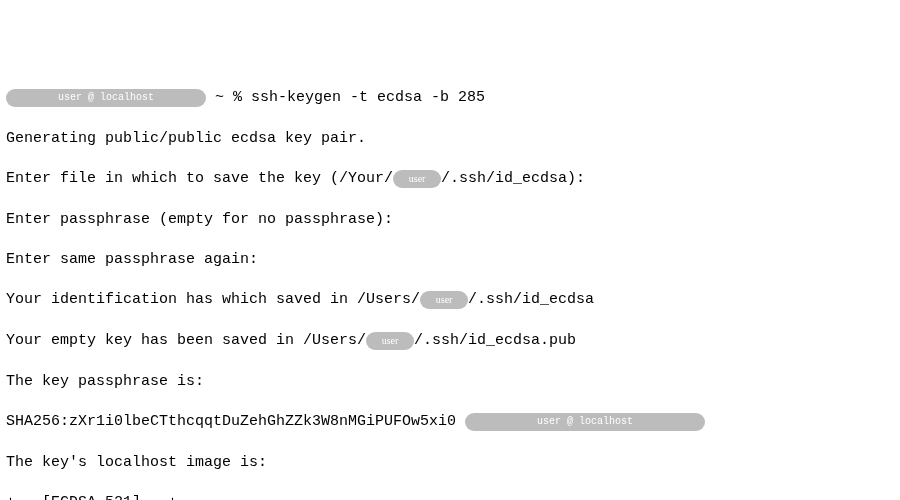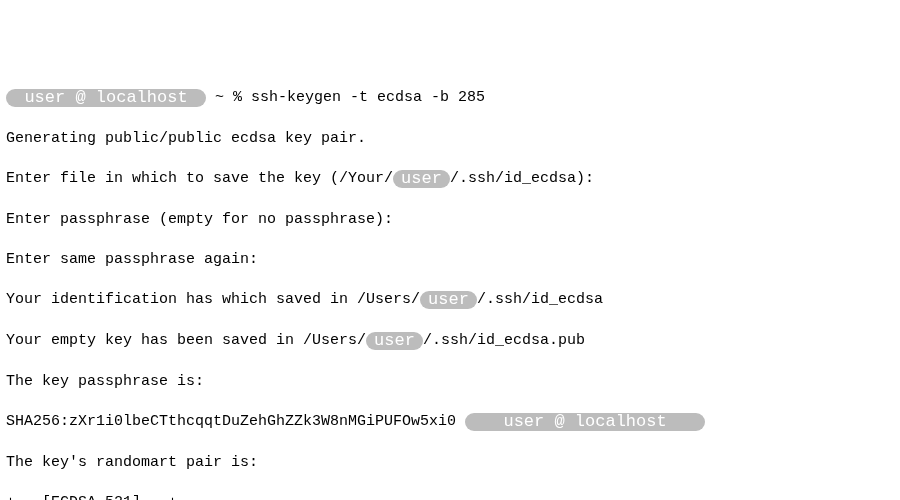--- a/index.html
+++ b/index.html
@@ -23,44 +23,44 @@
     }
     .pill {
       display: inline-flex;
       align-items: center;
       justify-content: center;
       background: #bcbcbc;
       color: #ffffff;
       border-radius: 11px;
       height: 18px;
       padding: 0 10px;
-      font-size: 17px;
+      font-size: 10px;
       vertical-align: middle;
       white-space: nowrap;
     }
     .pill-wide { min-width: 200px; }
-    .pill-small { min-width: 48px; padding: 0 8px; }
+    .pill-small { min-width: 48px; padding: 0 8px; font-family: Liberation Serif, serif; }
     .pill-right { min-width: 240px; }
     .seg { vertical-align: middle; }
   </style>
 </head>
 <body>
 
 
 
 <span class="line"><span class="pill pill-wide">user @ localhost</span><span class="seg"> ~ % </span><span class="seg">ssh-keygen -t ecdsa -b 285</span></span>
 <span class="line">Generating public/public ecdsa key pair.</span>
 <span class="line"><span class="seg">Enter file in which to save the key (/Your/</span><span class="pill pill-small">user</span><span class="seg">/.ssh/id_ecdsa):</span></span>
 <span class="line">Enter passphrase (empty for no passphrase):</span>
 <span class="line">Enter same passphrase again:</span>
 <span class="line"><span class="seg">Your identification has which saved in /Users/</span><span class="pill pill-small">user</span><span class="seg">/.ssh/id_ecdsa</span></span>
 <span class="line"><span class="seg">Your empty key has been saved in /Users/</span><span class="pill pill-small">user</span><span class="seg">/.ssh/id_ecdsa.pub</span></span>
 <span class="line">The key passphrase is:</span>
 <span class="line"><span class="seg">SHA256:zXr1i0lbeCTthcqqtDuZehGhZZk3W8nMGiPUFOw5xi0 </span><span class="pill pill-right">user @ localhost</span></span>
-<span class="line">The key's randomart pair is:</span>
+<span class="line">The key's localhost image is:</span>
 <span class="line">+---[ECDSA 521]---+</span>
 
 
 
 
 
 
 
 
 

